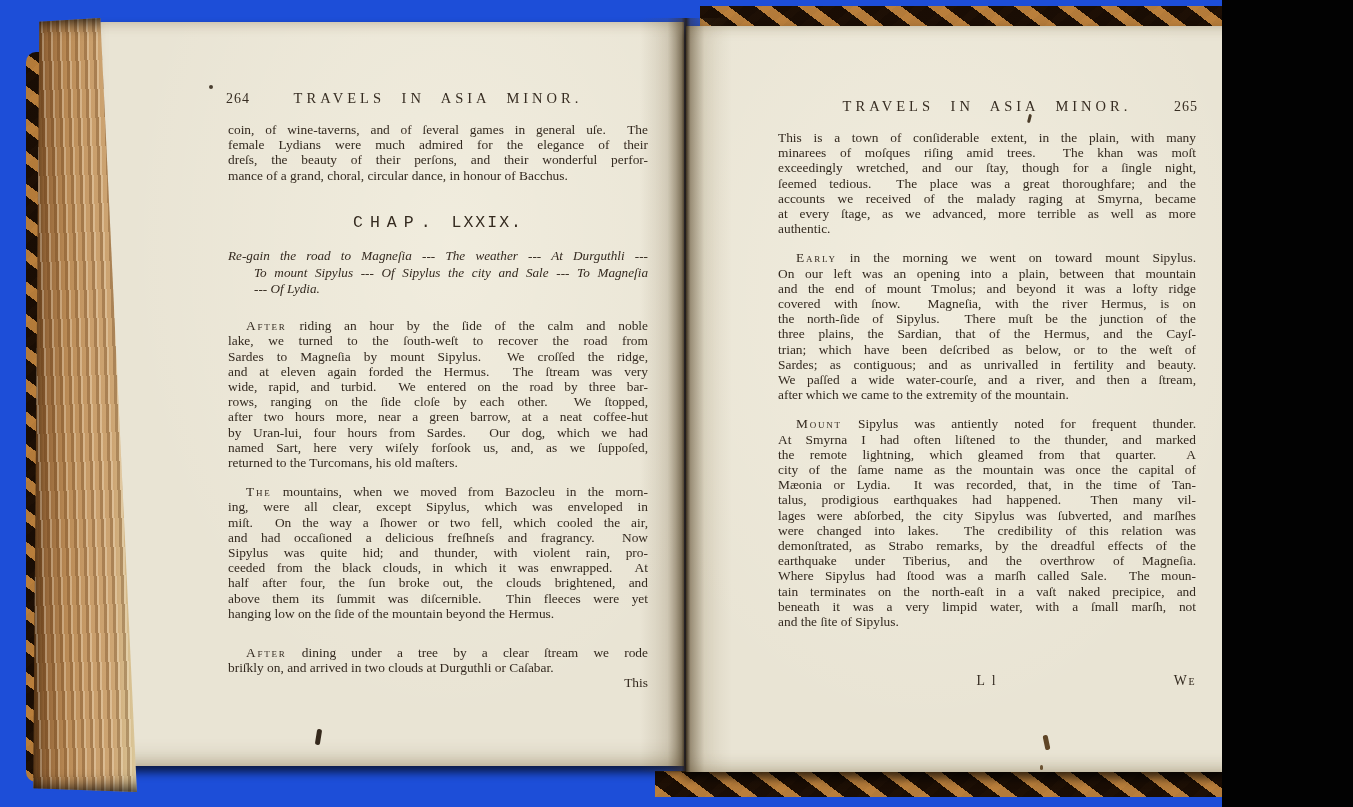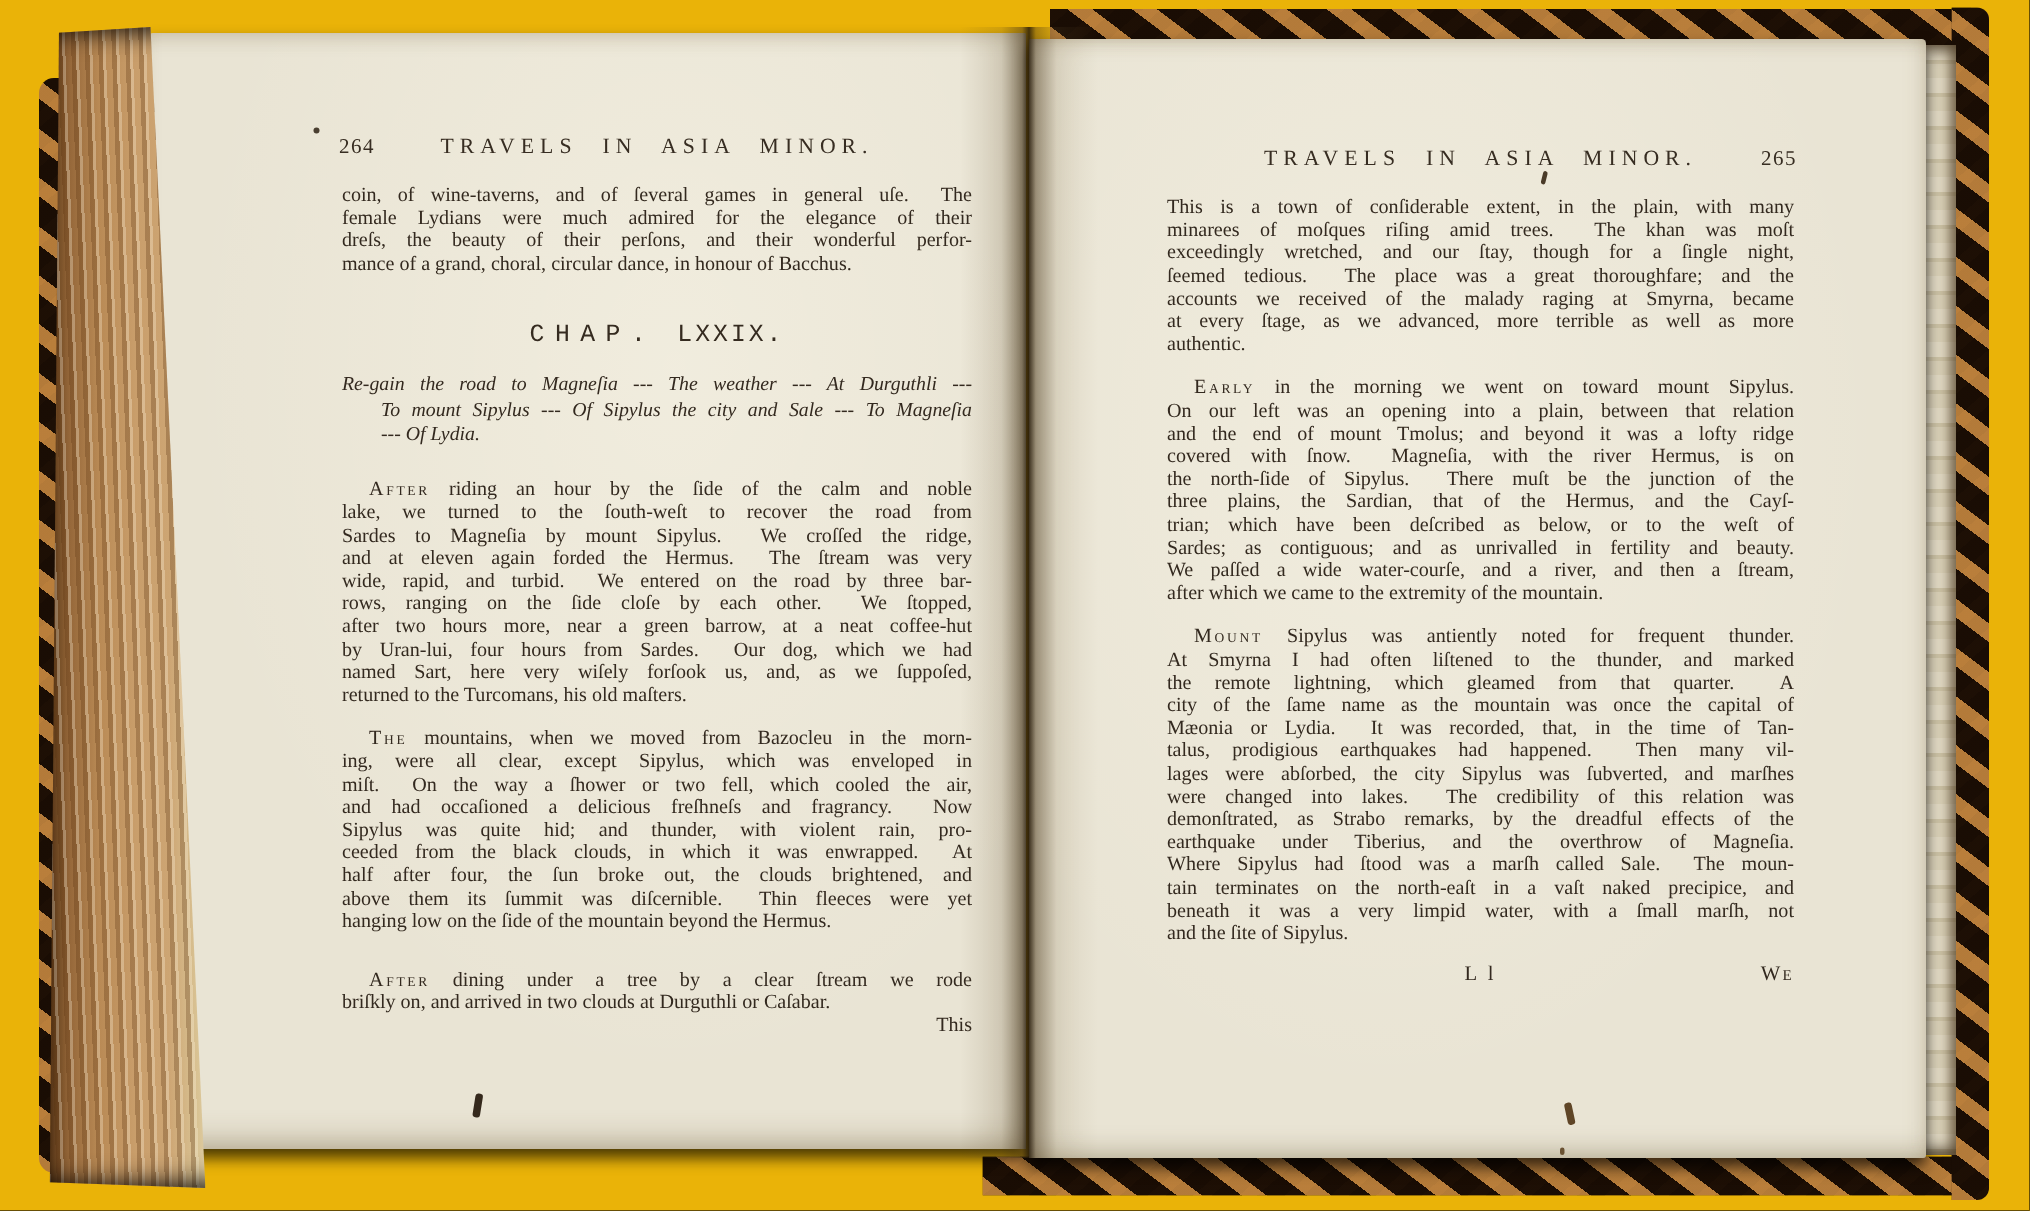--- a/index.html
+++ b/index.html
@@ -1,16 +1,16 @@
 <!DOCTYPE html>
 <html><head>
 <meta charset="utf-8">
 <style>
   html,body{margin:0;padding:0;background:#020202;}
-  .scene{position:relative;width:1353px;height:807px;background:#eab308;overflow:hidden;
+  .scene{position:relative;width:1222px;height:807px;background:#1d4ed8;overflow:hidden;
          font-family:"Liberation Serif","DejaVu Serif",serif;}
 
   
   .leather{background-color:#1a0f05;
     background-image:
       repeating-linear-gradient(37deg, rgba(193,132,62,.92) 0 10px, rgba(26,13,4,.95) 10px 26px),
       repeating-linear-gradient(-41deg, rgba(150,95,38,.55) 0 8px, rgba(15,8,2,.65) 8px 20px);}
   .cover-left{position:absolute;left:26px;top:52px;width:52px;height:730px;border-radius:10px 0 0 10px;z-index:1;}
   .strip-top{position:absolute;left:700px;top:6px;width:626px;height:24px;z-index:1;border-radius:0 6px 0 0;}
   .strip-bottom{position:absolute;left:655px;top:771px;width:671px;height:26px;z-index:1;border-radius:0 0 6px 0;}
@@ -54,21 +54,21 @@
   .ind .line:first-child{text-indent:18px;}
   .lead{font-variant:small-caps;font-variant-caps:small-caps;letter-spacing:1.8px;}
   .chap-head{margin:30px 0 16px;text-align:center;font-size:16.5px;color:#352b20;font-family:Liberation Mono, monospace;}
   .chap-label{letter-spacing:7px;margin-right:14px;}
   .chap-num{letter-spacing:2px;}
   .argument{margin:0 0 20px;font-style:italic;font-size:13.2px;line-height:16.8px;}
   .argument .line:not(:first-child){padding-left:26px;}
   .mt14{margin-top:14px;} .mt24{margin-top:24px;}
   .catchword-line{text-align:right;font-size:13.4px;line-height:15.2px;}
   .page-footer{margin-top:12px;display:grid;grid-template-columns:1fr auto 1fr;font-size:13.8px;align-items:baseline;}
-  .signature{letter-spacing:2px;}
+  .signature{letter-spacing:2px;margin-top:32px;}
   .fcatch{text-align:right;}
   .sc{font-variant:small-caps;font-variant-caps:small-caps;letter-spacing:1.5px;}
 
   
   .mark{position:absolute;z-index:6;border-radius:2px;}
   .m1{left:209px;top:85px;width:4px;height:4px;border-radius:50%;background:#4a3f30;}
   .m2{left:316px;top:729px;width:5px;height:16px;background:#35291c;transform:rotate(9deg);}
   .m3{left:1044px;top:735px;width:5px;height:15px;background:#5f4526;transform:rotate(-12deg);}
   .m4{left:1040px;top:765px;width:3px;height:5px;background:#6a5232;}
   .m5{left:1028px;top:114px;width:3px;height:9px;background:#4a3b28;transform:rotate(14deg);}
@@ -145,21 +145,21 @@
           <div class="line">This is a town of conſiderable extent, in the plain, with many</div>
           <div class="line">minarees of moſques riſing amid trees.&nbsp; The khan was moſt</div>
           <div class="line">exceedingly wretched, and our ſtay, though for a ſingle night,</div>
           <div class="line">ſeemed tedious.&nbsp; The place was a great thoroughfare; and the</div>
           <div class="line">accounts we received of the malady raging at Smyrna, became</div>
           <div class="line">at every ſtage, as we advanced, more terrible as well as more</div>
           <div class="line last">authentic.</div>
         </div>
       <div class="para ind mt14">
           <div class="line"><span class="lead">Early</span> in the morning we went on toward mount Sipylus.</div>
-          <div class="line">On our left was an opening into a plain, between that relation</div>
+          <div class="line">On our left was an opening into a plain, between that mountain</div>
           <div class="line">and the end of mount Tmolus; and beyond it was a lofty ridge</div>
           <div class="line">covered with ſnow.&nbsp; Magneſia, with the river Hermus, is on</div>
           <div class="line">the north-ſide of Sipylus.&nbsp; There muſt be the junction of the</div>
           <div class="line">three plains, the Sardian, that of the Hermus, and the Cayſ-</div>
           <div class="line">trian; which have been deſcribed as below, or to the weſt of</div>
           <div class="line">Sardes; as contiguous; and as unrivalled in fertility and beauty.</div>
           <div class="line">We paſſed a wide water-courſe, and a river, and then a ſtream,</div>
           <div class="line last">after which we came to the extremity of the mountain.</div>
         </div>
       <div class="para ind mt14">

